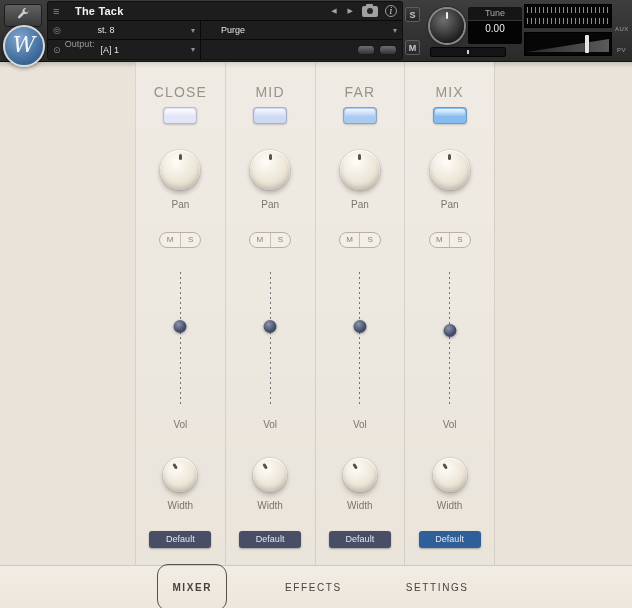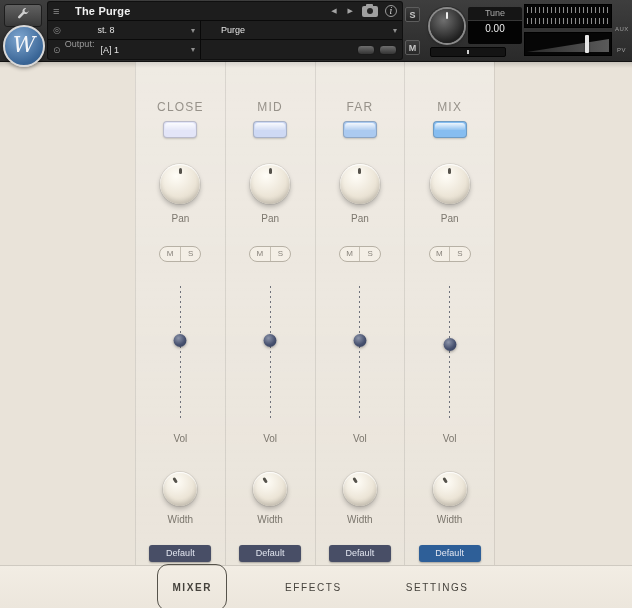--- a/index.html
+++ b/index.html
@@ -58,21 +58,21 @@
   .vfader .vh{position:absolute;left:60px;top:2px;width:4px;height:18px;background:#e6e6e6;border-radius:1px;box-shadow:0 1px 2px rgba(0,0,0,.6);}
   .edge-lbl{position:absolute;font-size:6px;color:#9f9f9f;letter-spacing:.4px;cursor:pointer;}
   #aux-lbl{left:615px;top:26px;}
   #pv-lbl{left:617px;top:47px;}
 
   
   #mixbody{position:absolute;left:0;top:62px;width:632px;height:503px;background:#e9e3d9;}
   #mixbody::before{content:"";position:absolute;left:0;top:0;right:0;height:6px;background:linear-gradient(180deg,rgba(0,0,0,.14),rgba(0,0,0,0));}
   .strips{position:absolute;left:135px;top:0;width:360px;height:503px;display:flex;border-right:1px solid rgba(0,0,0,.09);box-sizing:border-box;}
   .strip{flex:1;border-left:1px solid rgba(0,0,0,.09);background:linear-gradient(180deg,rgba(255,255,255,.28),rgba(255,255,255,.06));display:flex;flex-direction:column;align-items:center;box-sizing:border-box;}
-  .chname{margin-top:38px;font-size:12px;letter-spacing:1.2px;color:#97928a;text-align:center;}
+  .chname{margin-top:22px;font-size:14px;letter-spacing:1.2px;color:#97928a;text-align:center;}
   .chled{margin-top:7px;width:34px;height:17px;border-radius:4px;border:1px solid rgba(0,0,0,.18);box-sizing:border-box;position:relative;box-shadow:0 1px 2px rgba(0,0,0,.18);cursor:pointer;}
   .chled::after{content:"";position:absolute;left:1px;right:1px;top:1px;height:7px;border-radius:3px 3px 1px 1px;background:linear-gradient(180deg,rgba(255,255,255,.85),rgba(255,255,255,.1));}
   .knob{position:relative;border-radius:50%;background:radial-gradient(circle at 40% 30%,#fffdf7,#ece5d7 55%,#cfc7b8);box-shadow:0 0 0 1px rgba(0,0,0,.07),0 3px 5px rgba(0,0,0,.25),inset 0 1px 1px rgba(255,255,255,.95),inset 0 -3px 4px rgba(0,0,0,.12);cursor:pointer;}
   .knob .ind{position:absolute;inset:0;}
   .knob .ind::after{content:"";position:absolute;top:4px;left:50%;width:3px;height:6px;margin-left:-1.5px;background:#55524b;border-radius:2px;}
   .panknob{margin-top:26px;width:40px;height:40px;}
   .widthknob{margin-top:28px;width:34px;height:34px;}
   .widthknob .ind{transform:rotate(-32deg);}
   .klabel{margin-top:9px;font-size:10px;color:#7b766d;}
   .vollabel{margin-top:13px;}
@@ -105,21 +105,21 @@
       </span>
     </div>
 
     <div class="logo">
       <span>W</span>
     </div>
 
     <div class="inst">
       <div class="irow irow1">
         <span class="menu-ic">≡</span>
-        <span class="ititle">The Purge</span>
+        <span class="ititle">The Tack</span>
         <span class="r1right">
           <span class="navarrow">◀</span>
           <span class="navarrow">▶</span>
           <span class="cam"></span>
           <span class="infob">i</span>
         </span>
       </div>
       <div class="irow">
         <div class="icol icol1">
           <span class="tinyic">◎</span>

